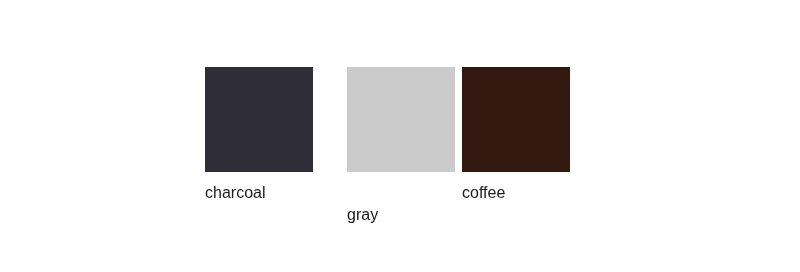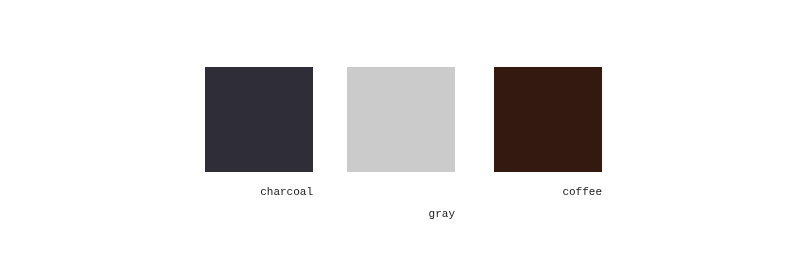--- a/index.html
+++ b/index.html
@@ -26,31 +26,31 @@
     width: 108px;
   }
   .swatch-chip {
     width: 108px;
     height: 105px;
     display: block;
   }
   .swatch-label {
     display: block;
     width: 108px;
-    text-align: right;
-    font-family: Liberation Mono, monospace;
-    font-size: 11px;
+    text-align: left;
+    font-family: Liberation Sans, sans-serif;
+    font-size: 16px;
     line-height: 11px;
     color: #1a1a1a;
     margin-top: 15px;
     white-space: nowrap;
   }
   .pos-0 { left: 205px; }
   .pos-1 { left: 347px; }
-  .pos-2 { left: 494px; }
+  .pos-2 { left: 462px; }
 </style>
 </head>
 <body style="background-color: rgb(255, 255, 255);">
 
 <div id="palette-figure">
 
   <div class="swatch-group pos-0">
     <span class="swatch-chip" style="background-color: rgb(47, 45, 56);"></span>
     <span class="swatch-label" style="color: rgb(26, 26, 26);">charcoal</span>
   </div>

